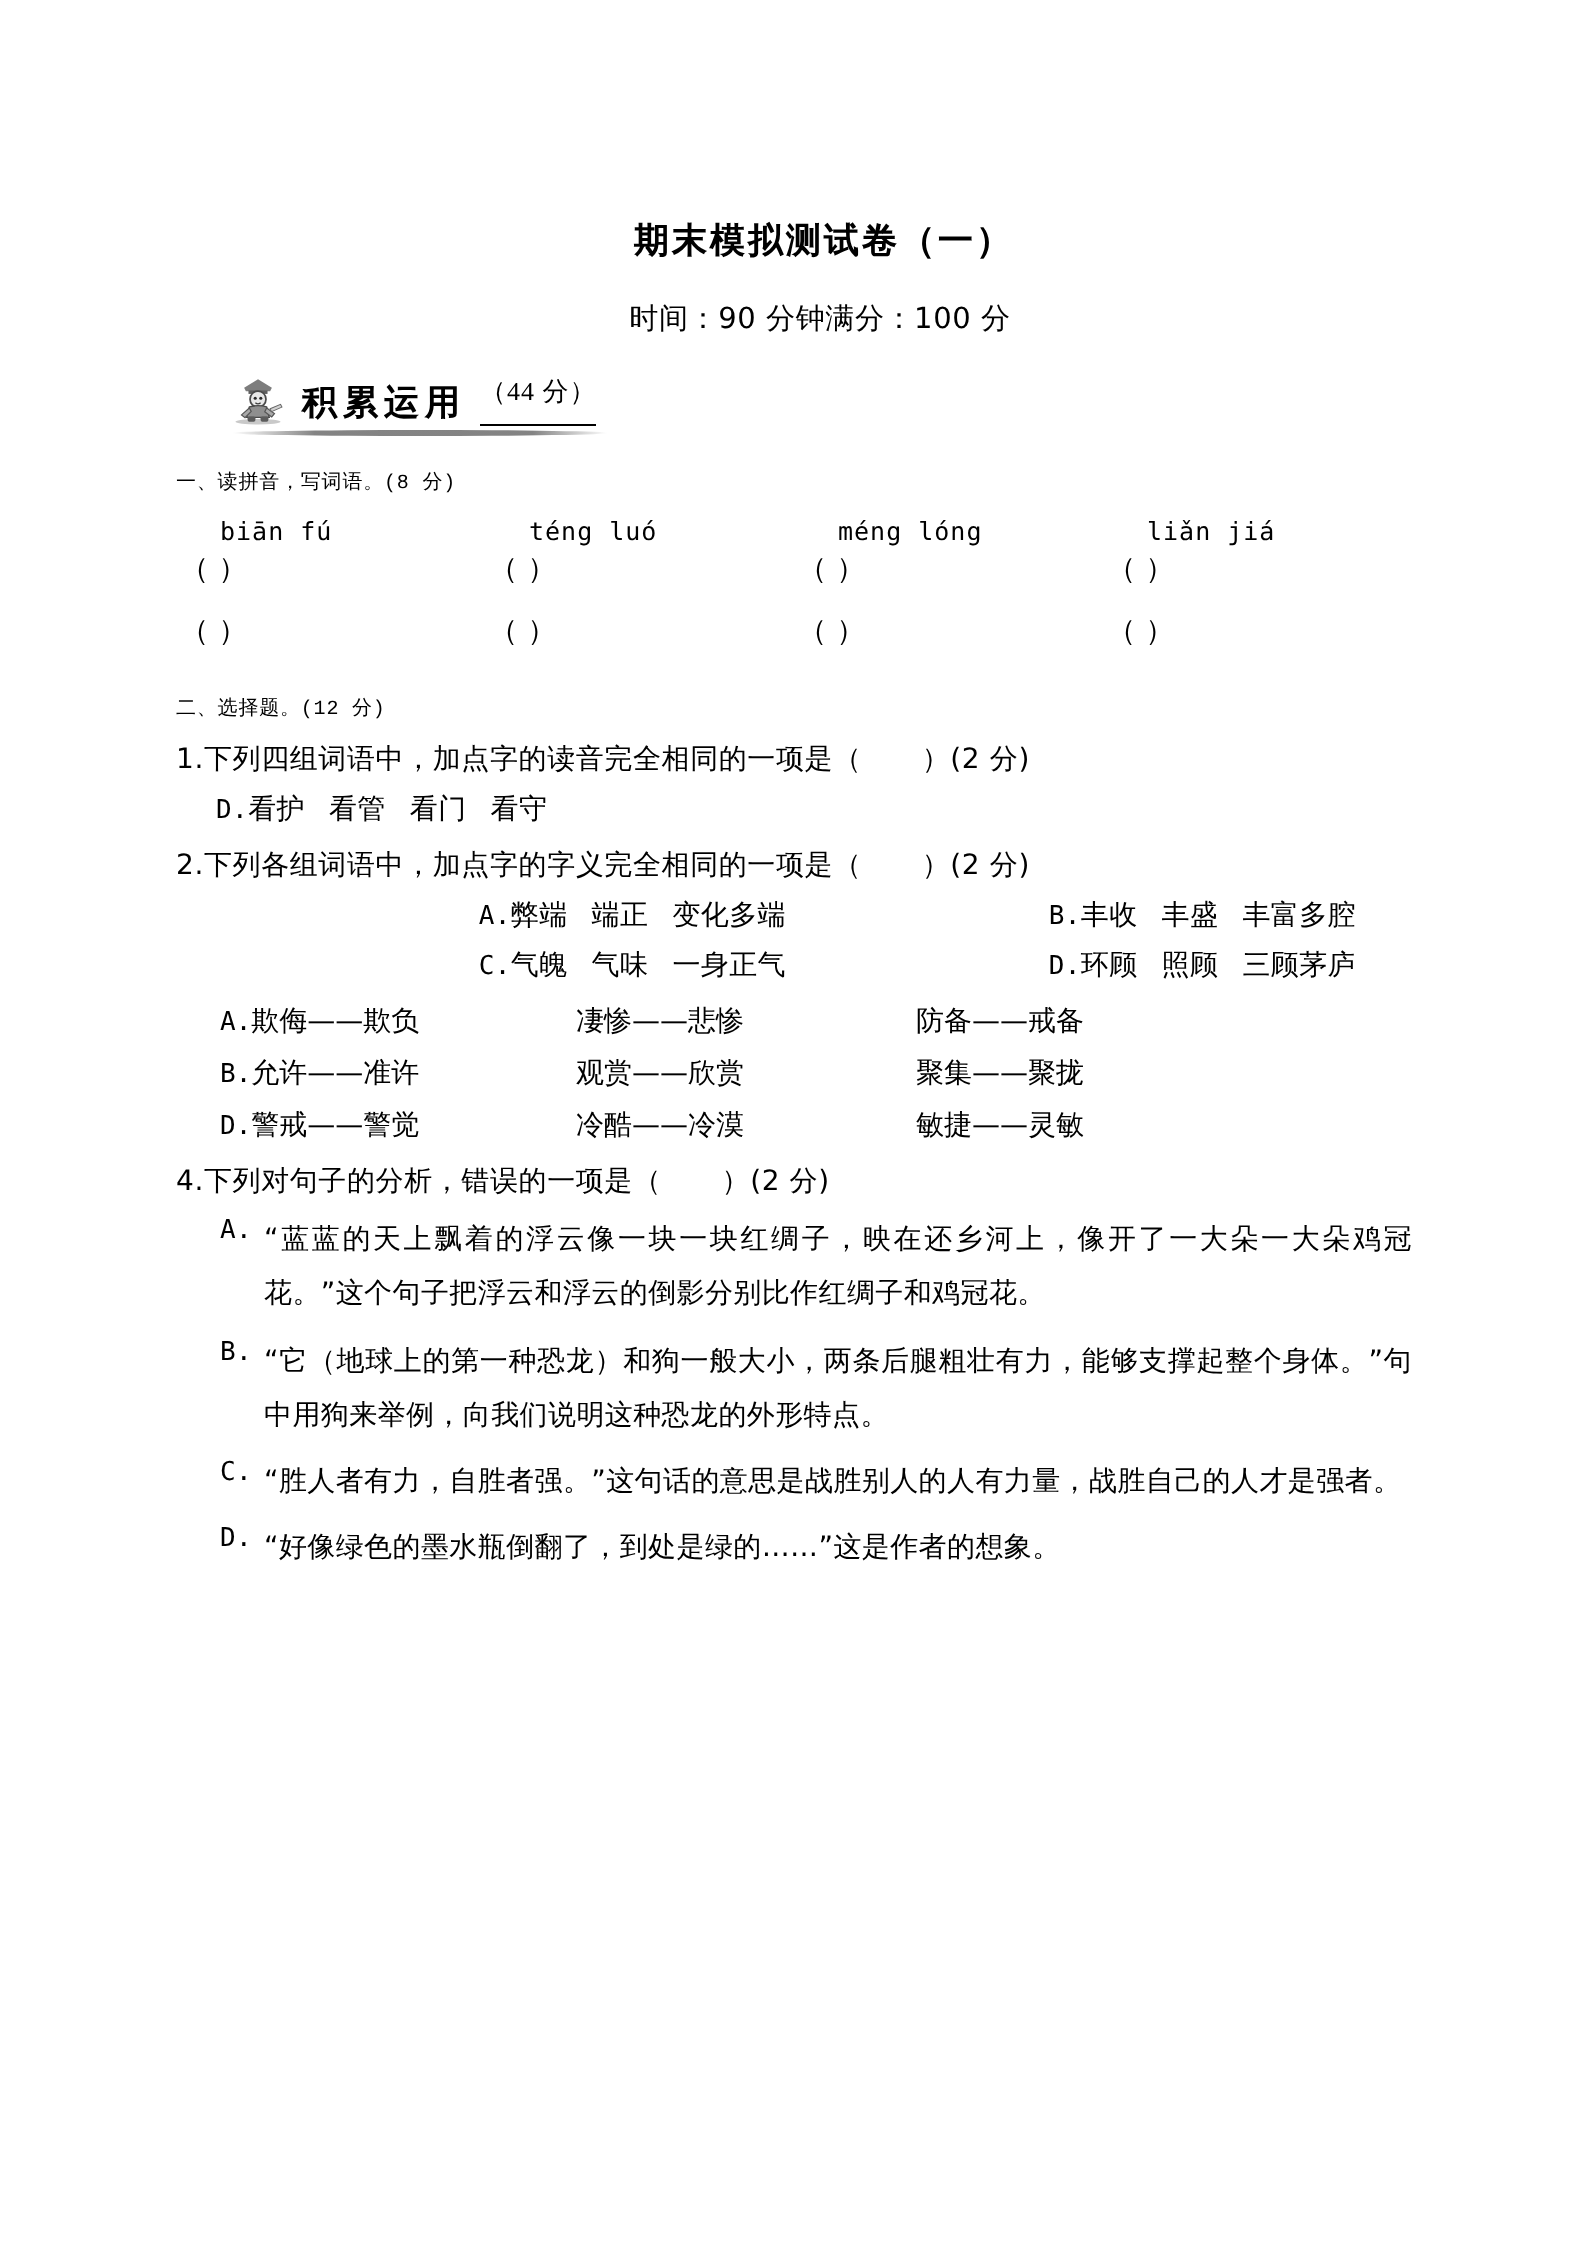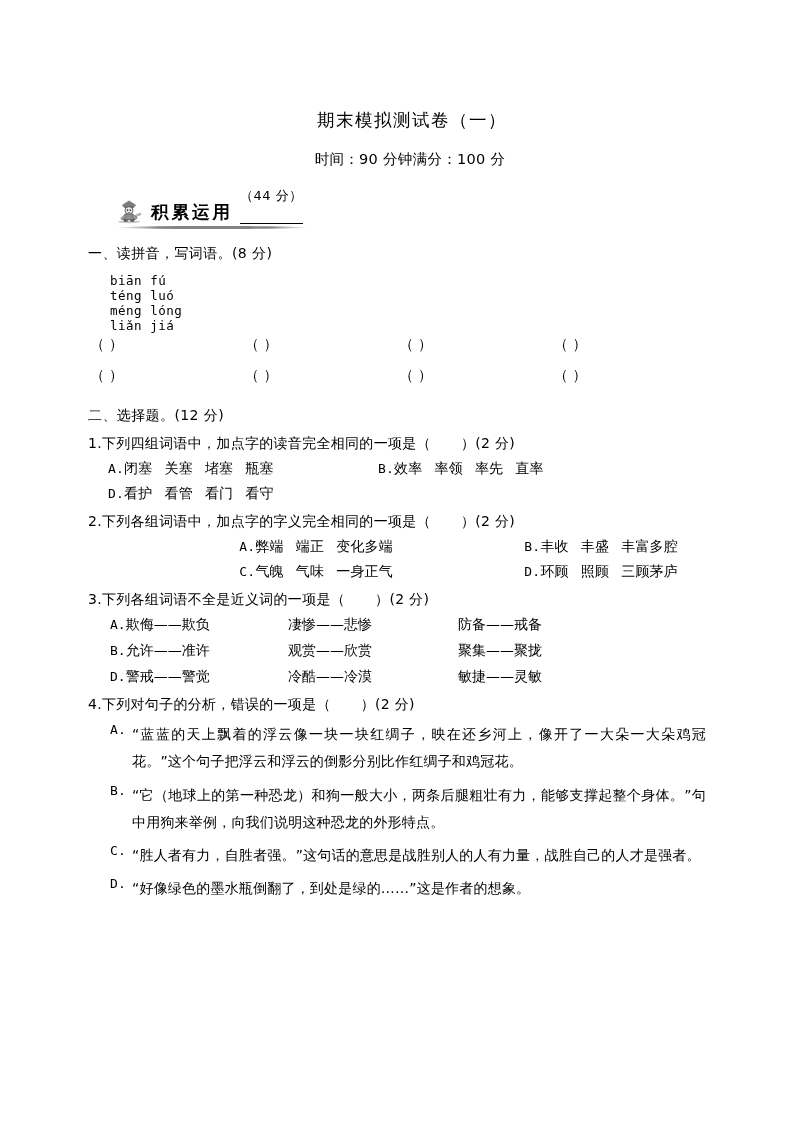--- a/index.html
+++ b/index.html
@@ -20,21 +20,21 @@
     width: 794px;
     height: 1123px;
     box-sizing: border-box;
     padding: 108px 88px 0 88px;
   }
 
   
   .paper-title {
     text-align: center;
     font-family: "DejaVu Sans", "Liberation Sans", sans-serif;
-    font-weight: normal;
+    font-weight: bold;
     font-size: 17.5px;
     letter-spacing: 1.5px;
     margin: 0 0 18px 0;
     padding-left: 30px;
   }
   .meta-row {
     display: flex;
     justify-content: center;
     font-size: 14.5px;
     margin-bottom: 18px;
@@ -72,43 +72,44 @@
   .banner-icon { width: 30px; height: 26px; display: block; }
   .banner-title {
     font-size: 17.5px;
     font-weight: bold;
     letter-spacing: 3px;
   }
   .banner-score {
     font-size: 13px;
     letter-spacing: .5px;
     position: relative;
-    padding-bottom: 18px;
+    padding-bottom: 7px;
     border-bottom: 1.4px solid #000;
+    font-family: Liberation Serif, serif;
   }
 
   
   .sec-head {
-    font-size: 14px;
+    font-size: 10px;
     letter-spacing: .4px;
     margin: 0 0 10px 0;
+    font-family: Liberation Mono, monospace;
   }
   .q-stem {
     font-size: 14px;
     letter-spacing: .3px;
     margin: 0 0 7px 0;
   }
   .paren-gap { display: inline-block; width: 30px; }
 
   
   .pinyin-block { margin: 0 0 22px 0; }
   .pinyin-row {
     display: flex;
     margin-bottom: 2px;
-    flex-direction: column;
   }
   .pinyin-cell {
     width: 160px;
     font-size: 12.5px;
     font-family: "DejaVu Sans Mono", "Liberation Mono", monospace;
     letter-spacing: .5px;
     text-align: left;
     padding-left: 22px;
     box-sizing: border-box;
   }
@@ -246,28 +247,20 @@
   </div>
 
   <div class="sec-head">二、选择题。(12 分)</div>
 
   <div>
     <div class="q-stem">
       <span>1.</span><span>下列四组词语中，加点字的读音完全相同的一项是（</span><span class="paren-gap"></span><span>）(2 分)</span>
     </div>
     <div class="opt-row">
       <div class="opt-col">
-        <span class="opt-label">A.</span><span class="opt-words"><span class="w">闭塞</span><span class="w">关塞</span><span class="w">堵塞</span><span class="w">瓶塞</span></span>
-      </div>
-      <div class="opt-col">
-        <span class="opt-label">B.</span><span class="opt-words"><span class="w">效率</span><span class="w">率领</span><span class="w">率先</span><span class="w">直率</span></span>
-      </div>
-    </div>
-    <div class="opt-row">
-      <div class="opt-col">
         <span class="opt-label">D.</span><span class="opt-words"><span class="w">看护</span><span class="w">看管</span><span class="w">看门</span><span class="w">看守</span></span>
       </div>
     </div>
   </div>
 
   <div class="q-gap">
     <div class="q-stem">
       <span>2.</span><span>下列各组词语中，加点字的字义完全相同的一项是（</span><span class="paren-gap"></span><span>）(2 分)</span>
     </div>
     <div class="opt-row">
@@ -282,23 +275,20 @@
       <div class="opt-col wide">
         <span class="opt-label">C.</span><span class="opt-words"><span class="w">气魄</span><span class="w">气味</span><span class="w">一身正气</span></span>
       </div>
       <div class="opt-col wide">
         <span class="opt-label">D.</span><span class="opt-words"><span class="w">环顾</span><span class="w">照顾</span><span class="w">三顾茅庐</span></span>
       </div>
     </div>
   </div>
 
   <div class="q-gap">
-    <div class="q-stem q3-stem">
-      <span>3.</span><span>下列各组词语不全是近义词的一项是（</span><span class="paren-gap"></span><span>）(2 分)</span>
-    </div>
 
     <div class="syn-row">
       <div class="syn-col"><span class="opt-label">A.</span><span>欺侮——欺负</span></div>
       <div class="syn-col">凄惨——悲惨</div>
       <div class="syn-col">防备——戒备</div>
     </div>
     <div class="syn-row">
       <div class="syn-col"><span class="opt-label">B.</span><span>允许——准许</span></div>
       <div class="syn-col">观赏——欣赏</div>
       <div class="syn-col">聚集——聚拢</div>

